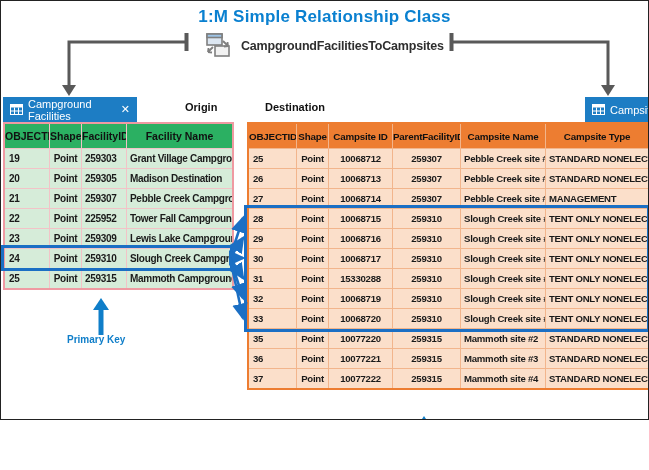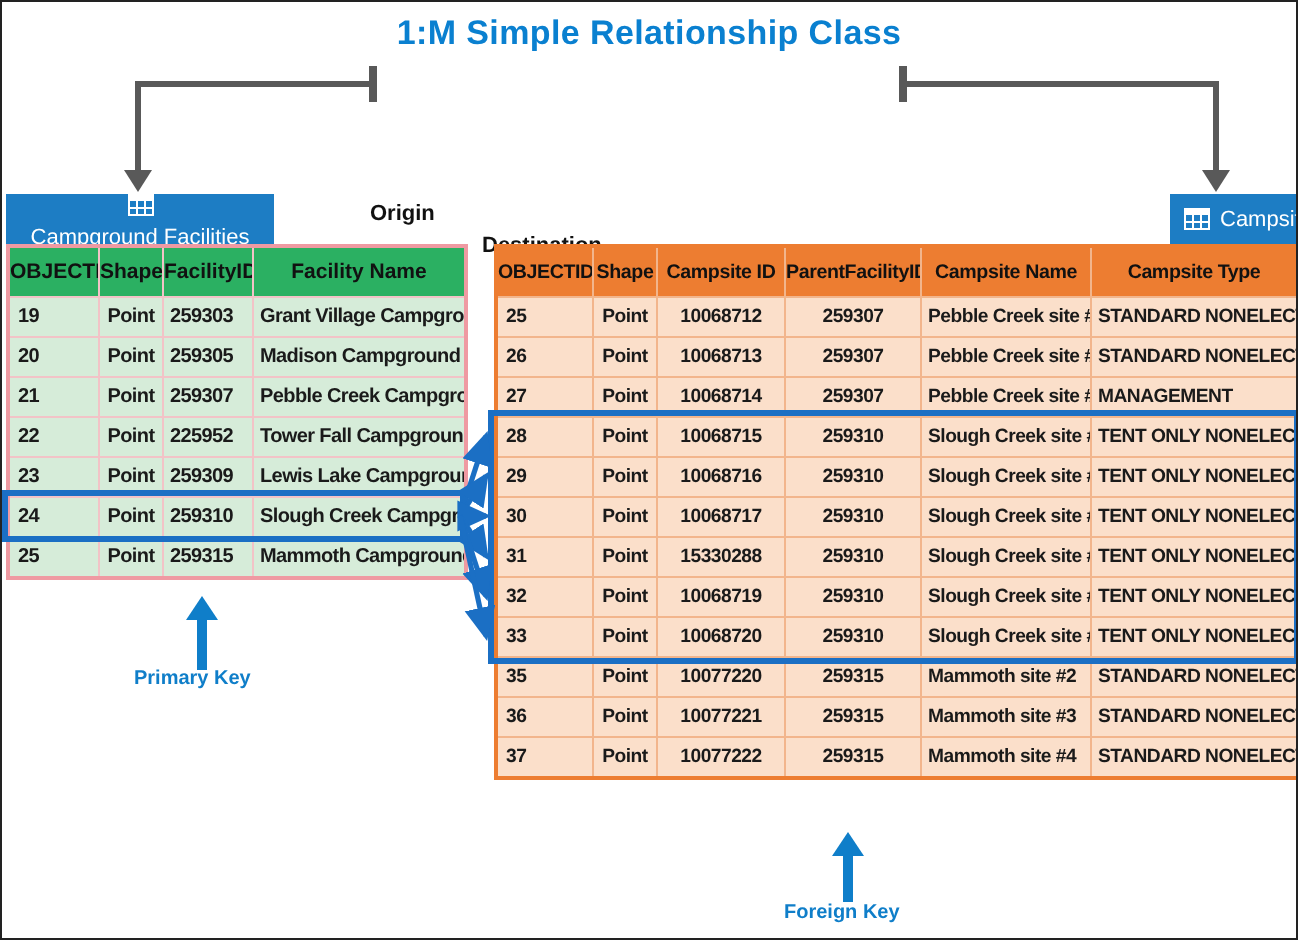--- a/index.html
+++ b/index.html
@@ -3,39 +3,39 @@
 <meta charset="utf-8">
 <style>
   :root{
     --tab-blue:#1d7dc4; --title-blue:#0a80d0; --key-blue:#0f7ec9;
     --highlight-blue:#1b6fc4; --connector-gray:#595959;
     --green-header:#2bb062; --green-row:#d6ecd9; --pink-border:#ef9aa2; --pink-grid:#f2c3c7;
     --orange-header:#ed7d31; --orange-row:#fbdfca; --orange-grid:#f2b58c;
   }
   *{margin:0;padding:0;box-sizing:border-box;}
   body{font-family:"Liberation Sans",sans-serif;background:#fff;}
-  #canvas{position:relative;width:649px;height:470px;background:#fff;border:1px solid #222;overflow:hidden;}
+  #canvas{position:relative;width:649px;height:420px;background:#fff;border:1px solid #222;overflow:hidden;}
 
   .title{position:absolute;top:6px;left:0;width:100%;text-align:center;
     font-size:17px;font-weight:bold;color:var(--title-blue);letter-spacing:.2px;}
 
   .rel-row{position:absolute;top:32px;left:202px;display:flex;align-items:center;gap:6px;}
   .rel-label{font-size:12.5px;font-weight:bold;color:#2f2f2f;letter-spacing:-.2px;}
 
   svg.overlay{position:absolute;left:0;top:0;width:649px;height:470px;pointer-events:none;}
 
   .tab{position:absolute;top:96px;height:25px;background:var(--tab-blue);color:#fff;
     display:flex;align-items:center;gap:5px;padding:0 7px;font-size:11px;}
   .tab .close{font-size:11px;margin-left:3px;cursor:default;}
-  #tab-left{left:2px;width:134px;flex-direction:column;}
+  #tab-left{left:2px;width:134px;}
   #tab-right{left:564px;width:84px;margin-left:20px;}
 
   .role-label{position:absolute;top:100px;font-size:11px;font-weight:bold;color:#111;}
   #origin-label{left:184px;}
-  #destination-label{left:240px;margin-top:16px;}
+  #destination-label{left:264px;}
 
   .tblwrap{position:absolute;top:121px;}
   #left-wrap{left:2px;width:231px;border:2px solid var(--pink-border);}
   #right-wrap{left:246px;width:403px;border:2px solid var(--orange-header);}
   table{border-collapse:separate;border-spacing:0;table-layout:fixed;width:100%;}
   th{height:24px;font-weight:bold;color:#111;text-align:center;overflow:hidden;white-space:nowrap;}
   td{height:20px;font-weight:bold;color:#1a1a1a;overflow:hidden;white-space:nowrap;padding:0 3px;}
   .t-left th{background:var(--green-header);border-right:1px solid var(--pink-grid);font-size:10.5px;}
   .t-left td{background:var(--green-row);border-right:1px solid var(--pink-grid);
     border-top:1px solid var(--pink-grid);font-size:10px;letter-spacing:-.3px;}
@@ -66,20 +66,30 @@
 
   .tabicon{flex:0 0 auto;}
 </style>
 </head>
 <body>
 
 <div id="canvas">
 
   <div class="title">1:M Simple Relationship Class</div>
 
+  <div class="rel-row">
+    <svg class="tabicon" width="32" height="26" viewBox="0 0 32 26">
+      <rect x="4" y="1" width="15" height="11" fill="#dce6f1" stroke="#7f7f7f" stroke-width="1.6"></rect>
+      <rect x="4" y="1" width="15" height="3.5" fill="#9dc3e6" stroke="#7f7f7f" stroke-width="1.6"></rect>
+      <rect x="12" y="13" width="14" height="10" fill="#f2f2f2" stroke="#7f7f7f" stroke-width="1.6"></rect>
+      <path d="M20 8 l5 5 M25 13 l-4 .5 M25 13 l-.5 -4" stroke="#7f7f7f" stroke-width="1.8" fill="none"></path>
+      <path d="M10 14 l-5 5 M5 19 l4 .5 M5 19 l.5 -4" stroke="#7f7f7f" stroke-width="1.8" fill="none"></path>
+    </svg>
+    <span class="rel-label">CampgroundFacilitiesToCampsites</span>
+  </div>
 
   <svg class="overlay">
     <path d="M68 85 V41 H185" fill="none" stroke="#595959" stroke-width="3"></path>
     <line x1="185.5" y1="32" x2="185.5" y2="50" stroke="#595959" stroke-width="4"></line>
     <polygon points="61,84 75,84 68,95" fill="#595959"></polygon>
     <path d="M450 41 H607 V85" fill="none" stroke="#595959" stroke-width="3"></path>
     <line x1="450.5" y1="32" x2="450.5" y2="50" stroke="#595959" stroke-width="4"></line>
     <polygon points="600,84 614,84 607,95" fill="#595959"></polygon>
     <line x1="100" y1="334" x2="100" y2="307" stroke="#0f7ec9" stroke-width="5"></line>
     <polygon points="92,309 108,309 100,297" fill="#0f7ec9"></polygon>
@@ -112,21 +122,21 @@
           <tr>
             <td>19</td>
             <td>Point</td>
             <td>259303</td>
             <td>Grant Village Campground</td>
           </tr>
           <tr>
             <td>20</td>
             <td>Point</td>
             <td>259305</td>
-            <td>Madison Campground</td>
+            <td>Madison Destination</td>
           </tr>
           <tr>
             <td>21</td>
             <td>Point</td>
             <td>259307</td>
             <td>Pebble Creek Campground</td>
           </tr>
           <tr>
             <td>22</td>
             <td>Point</td>

